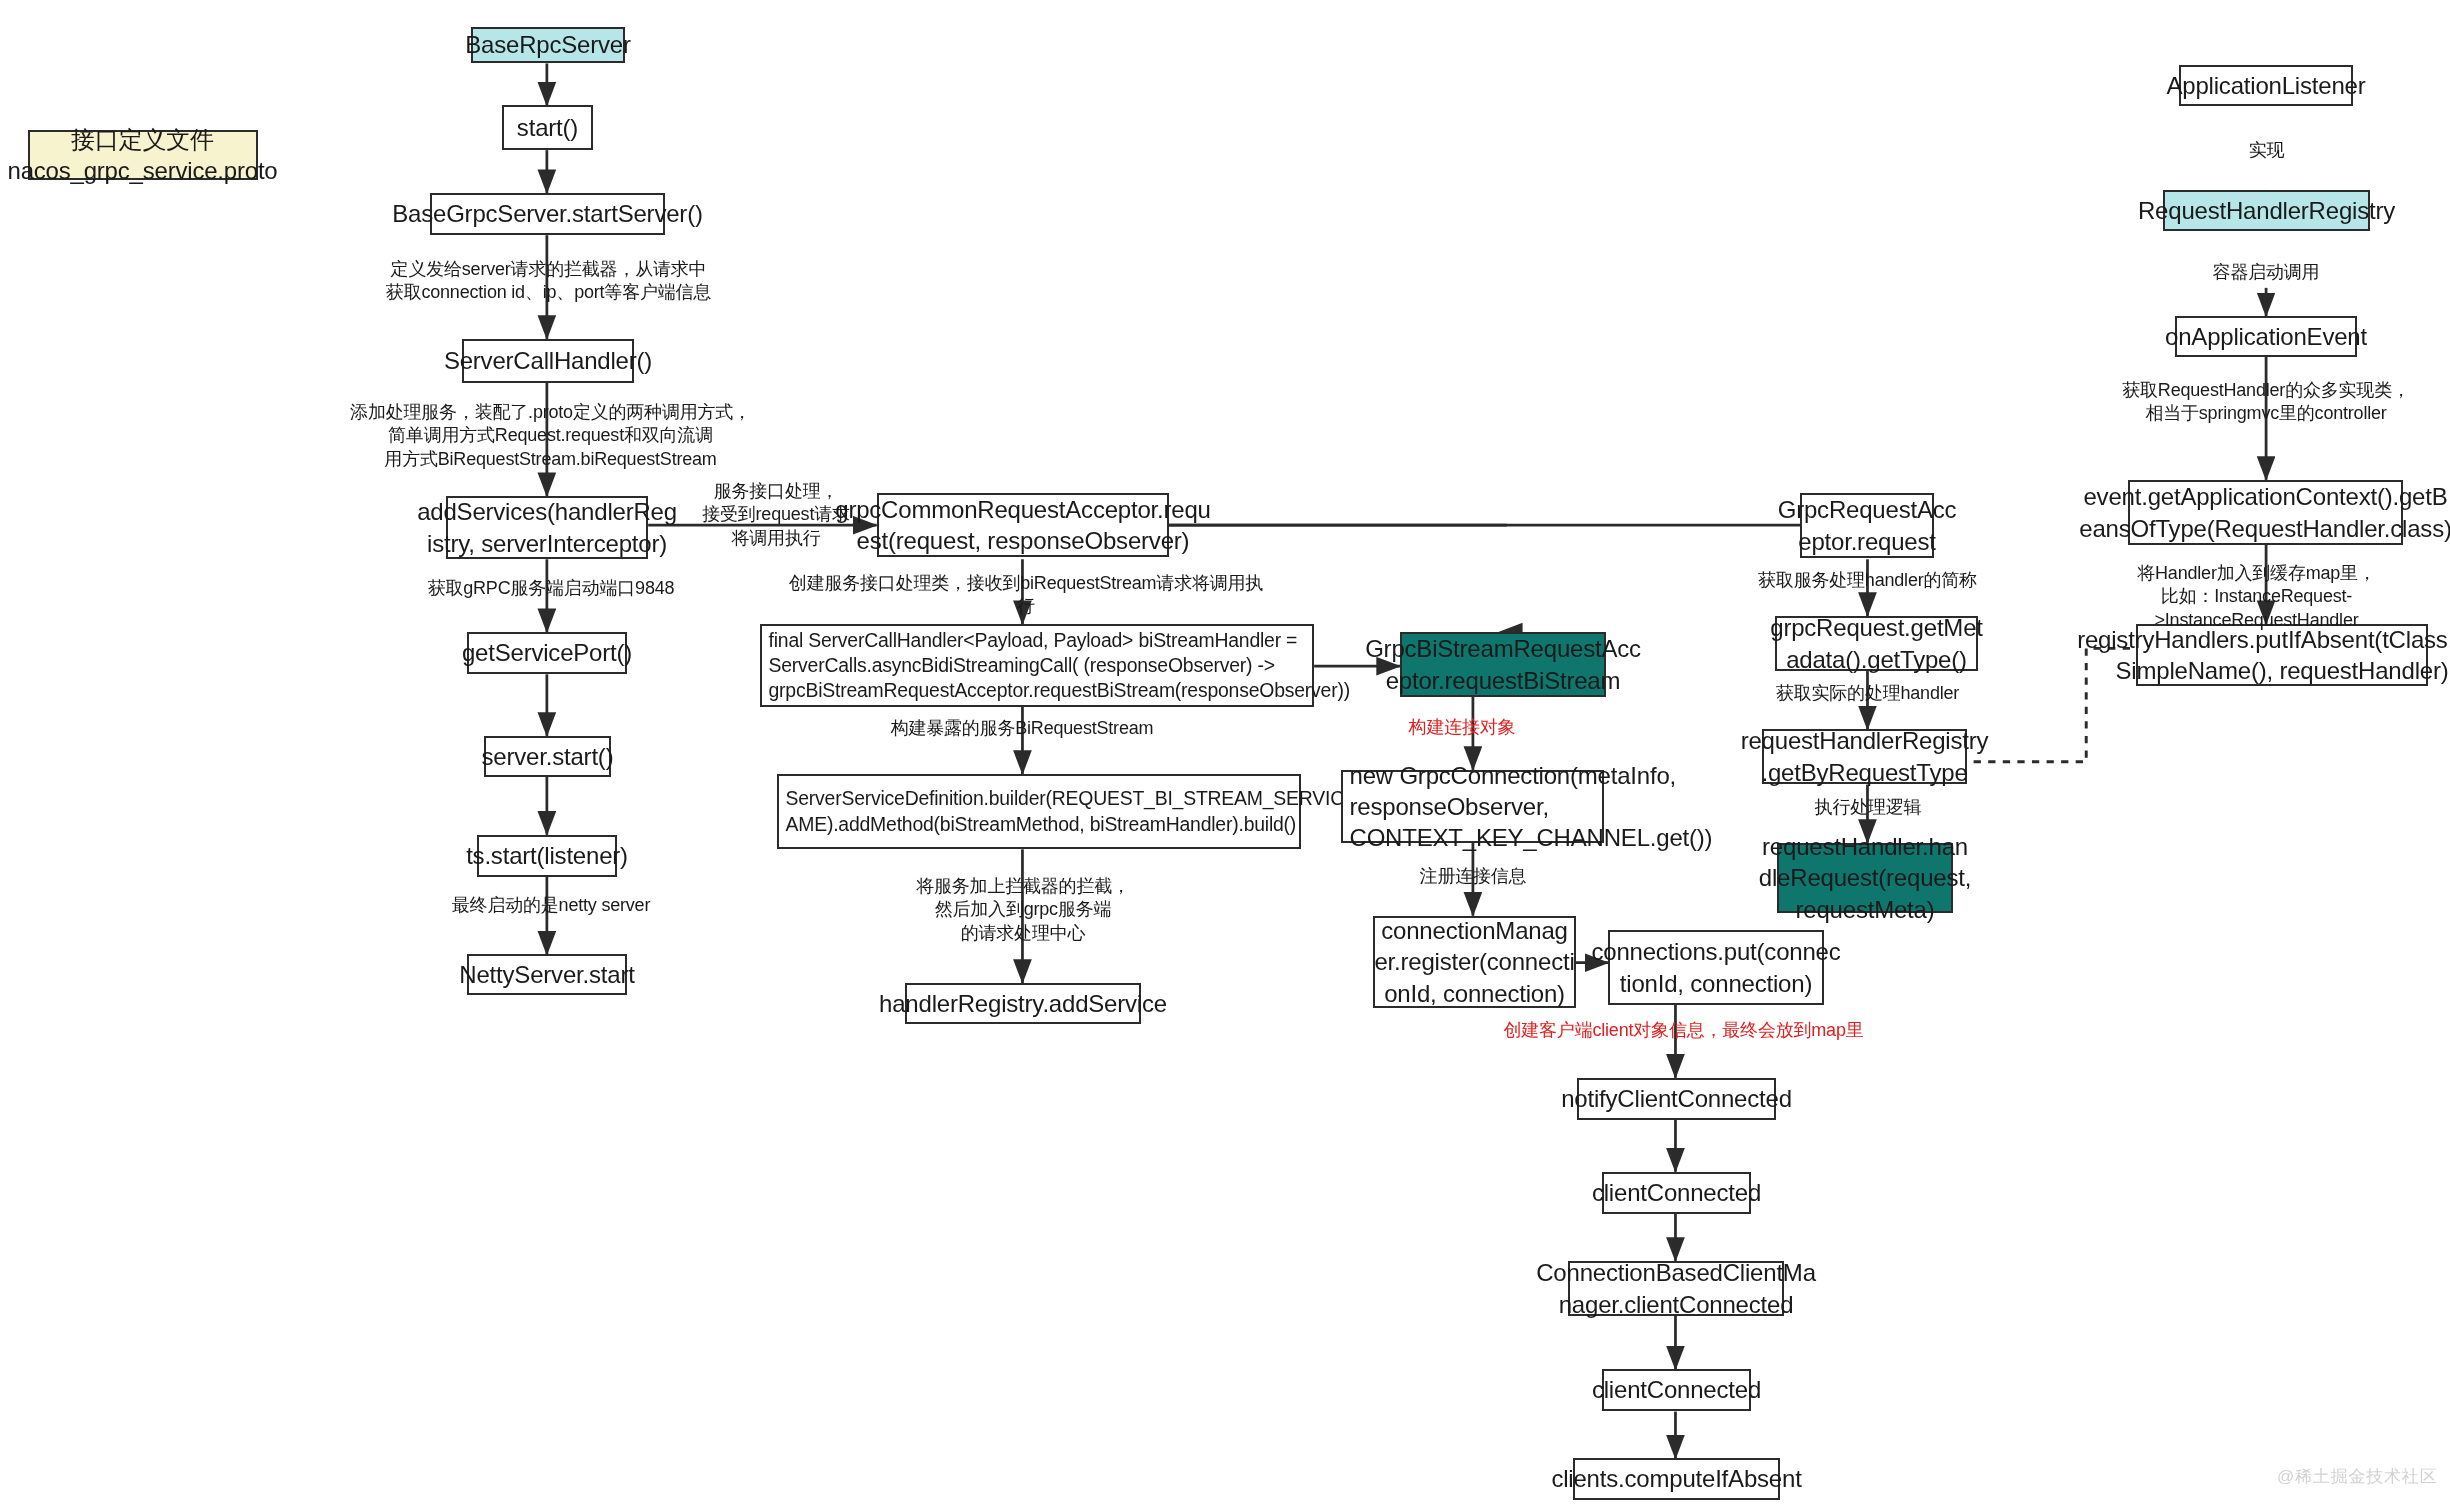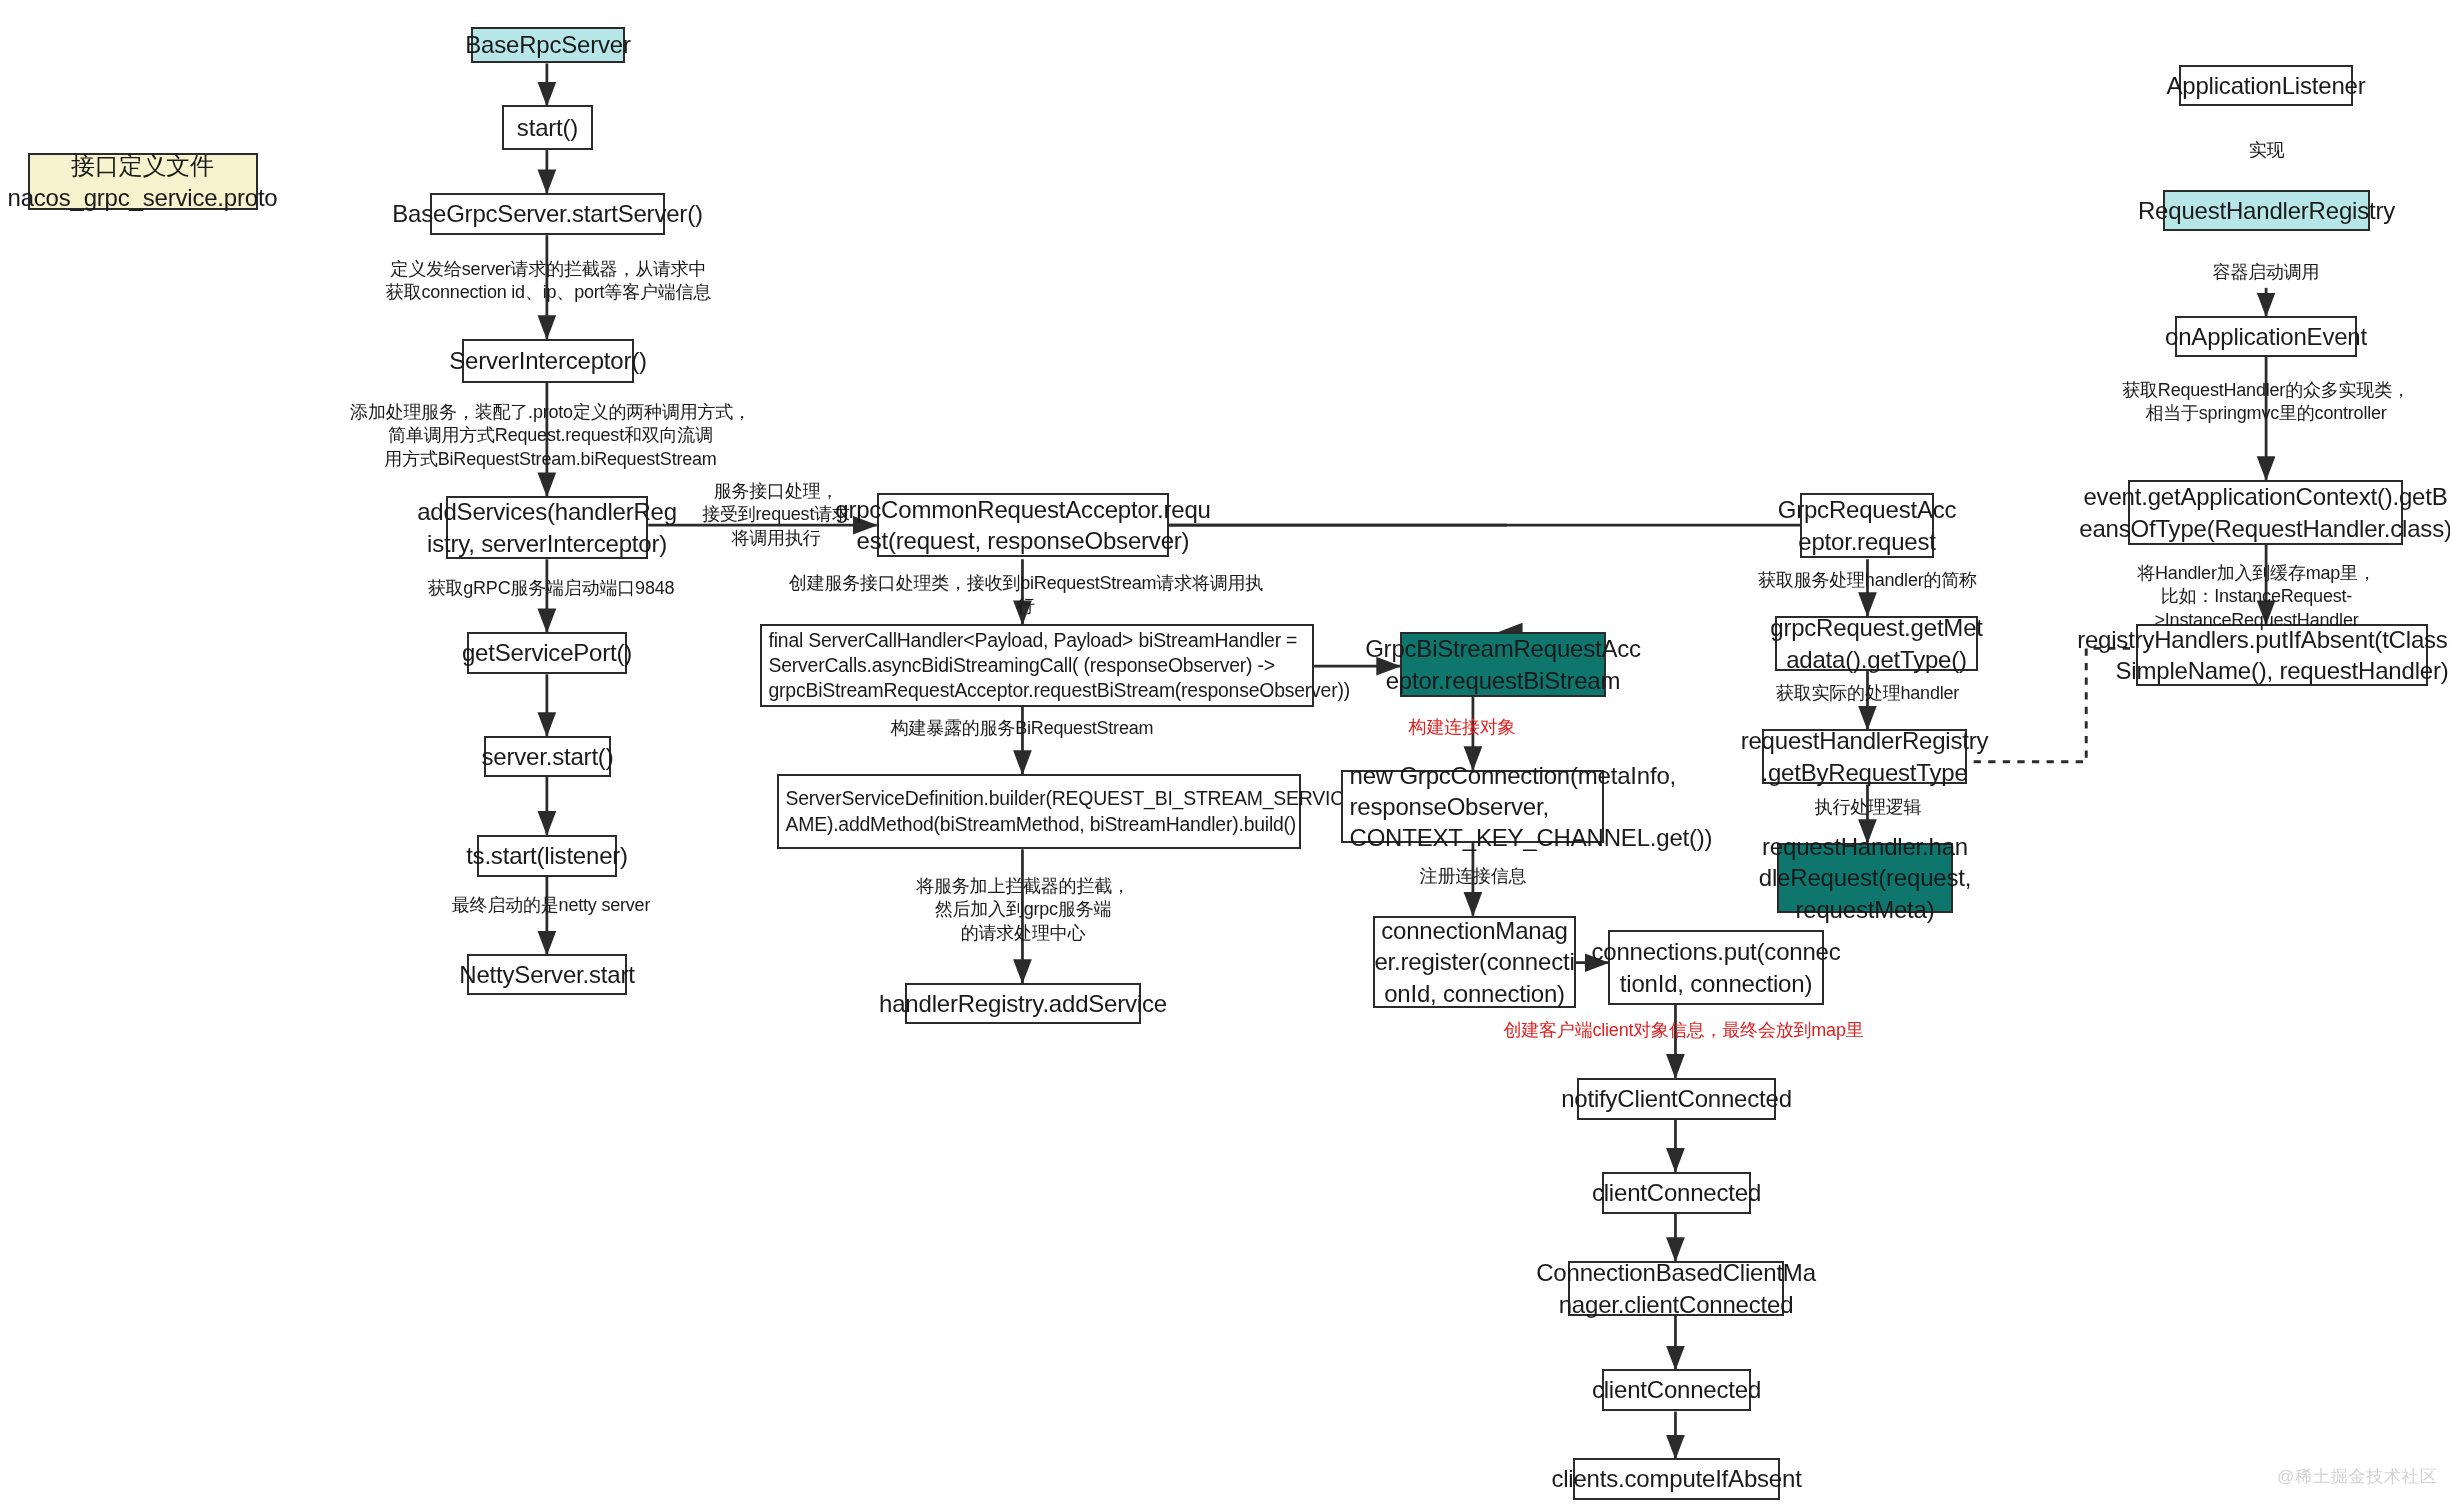--- a/index.html
+++ b/index.html
@@ -117,30 +117,30 @@
       <path d="M2797,440 L2797,592"></path>
       <path d="M2797,672 L2797,770"></path>
     </g>
 
     <g stroke="#2b2b2b" stroke-width="3.6" fill="none" stroke-dasharray="9 9" marker-end="url(#arrowd)">
       <path d="M2797,265 L2797,240"></path>
       <path d="M2400,940 L2575,940 L2575,800 L2685,800"></path>
     </g>
   </svg>
 
-  <div class="node yellow" style="left:27.5px;top:130px;width:230px;height:57px;margin-top:23px;">接口定义文件
+  <div class="node yellow" style="left:27.5px;top:130px;width:230px;height:50px;">接口定义文件
 nacos_grpc_service.proto</div>
 
   <div class="node cyan" style="left:471px;top:27px;width:154px;height:36px;">BaseRpcServer</div>
 
   <div class="node" style="left:502px;top:105px;width:91px;height:45px;">start()</div>
 
   <div class="node" style="left:430px;top:193px;width:235px;height:42px;">BaseGrpcServer.startServer()</div>
 
-  <div class="node" style="left:462px;top:339px;width:172px;height:44px;">ServerInterceptor()</div>
+  <div class="node" style="left:462px;top:339px;width:172px;height:44px;">ServerCallHandler()</div>
 
   <div class="node" style="left:446px;top:496px;width:202px;height:63px;">addServices(handlerReg
 istry, serverInterceptor)</div>
 
   <div class="node" style="left:467px;top:632px;width:160px;height:42px;">getServicePort()</div>
 
   <div class="node" style="left:484px;top:736px;width:127px;height:41px;">server.start()</div>
 
   <div class="node" style="left:477px;top:835px;width:140px;height:42px;">ts.start(listener)</div>
 

